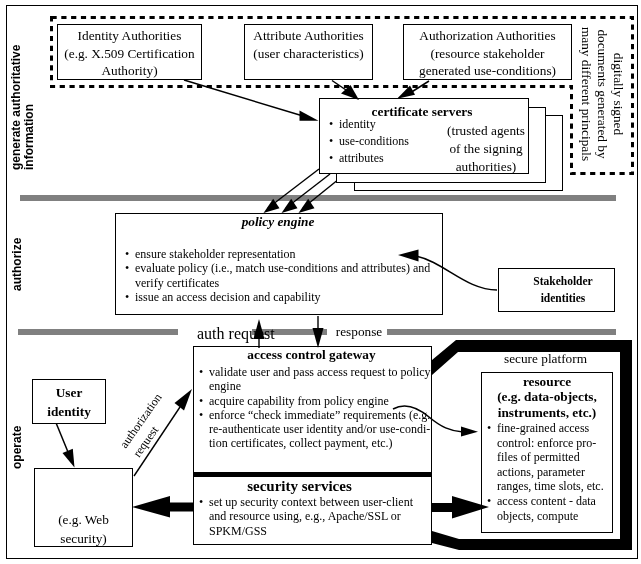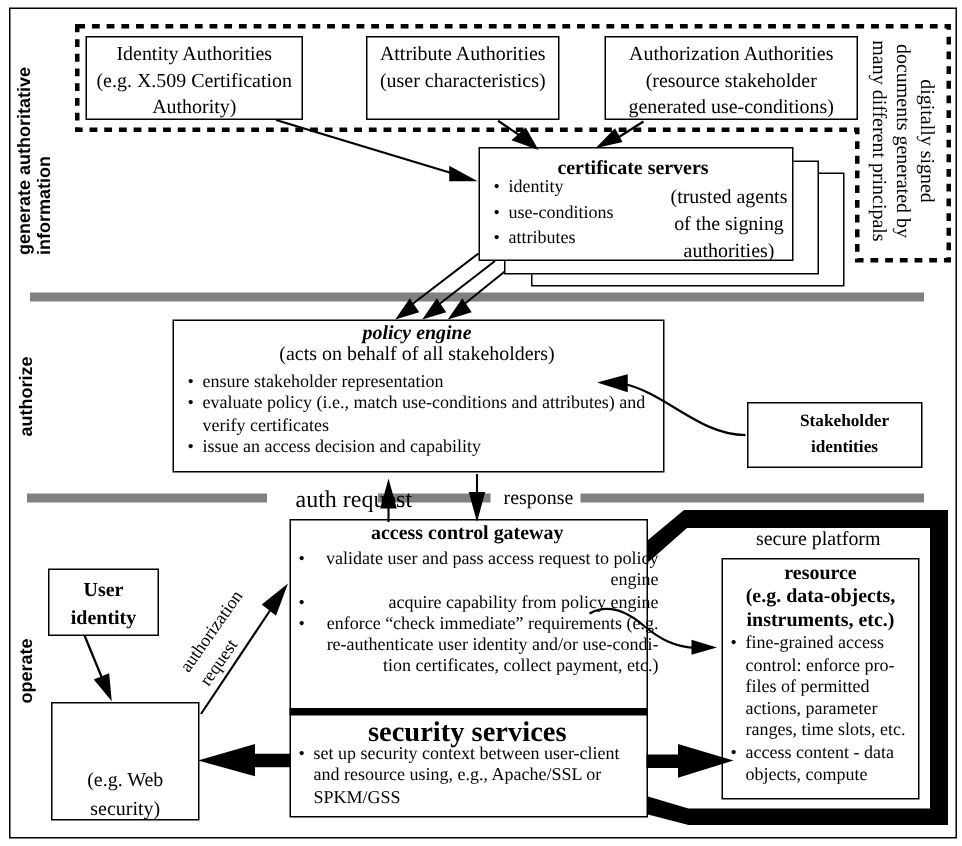--- a/index.html
+++ b/index.html
@@ -77,21 +77,20 @@
     <li>identity</li>
     <li>use-conditions</li>
     <li>attributes</li>
   </ul>
   <div class="lbl ctr" style="left:436px;top:122px;width:100px;font-size:13.3px;line-height:18.2px;">(trusted agents
 of the signing
 authorities)</div>
 
   <div class="box" style="left:115px;top:213px;width:328px;height:102px;"></div>
   <div class="lbl ctr b" style="left:114px;top:215px;width:328px;font-size:13.3px;font-style:italic;">policy engine</div>
-  <div class="lbl ctr" style="left:114px;top:229px;width:328px;font-size:13.3px;">(acts on behalf of all stakeholders)</div>
   <ul class="bl" style="position:absolute;left:125px;top:247px;width:315px;font-size:12px;line-height:14.3px;">
     <li>ensure stakeholder representation</li>
     <li>evaluate policy (i.e., match use-conditions and attributes) and verify certificates</li>
     <li>issue an access decision and capability</li>
   </ul>
 
   <div class="box" style="left:498px;top:268px;width:117px;height:44px;"></div>
   <div class="lbl ctr b" style="left:498px;top:273px;width:130px;font-size:11.5px;line-height:17px;">Stakeholder
 identities</div>
 
@@ -110,30 +109,30 @@
 control: enforce pro-
 files of permitted
 actions, parameter
 ranges, time slots, etc.</li>
     <li>access content - data
 objects, compute</li>
   </ul>
 
   <div class="box" style="left:193px;top:346px;width:239px;height:199px;"></div>
   <div class="lbl ctr b" style="left:192px;top:348px;width:239px;font-size:13.3px;">access control gateway</div>
-  <ul class="bl" style="position:absolute;left:199px;top:365px;width:240px;font-size:12px;line-height:14.3px;text-align:right;">
+  <ul class="bl" style="position:absolute;left:199px;top:365px;width:240px;font-size:12px;line-height:14.3px;">
     <li>validate user and pass access request to policy
 engine</li>
     <li>acquire capability from policy engine</li>
     <li>enforce “check immediate” requirements (e.g.
 re-authenticate user identity and/or use-condi-
 tion certificates, collect payment, etc.)</li>
   </ul>
   <div class="abs" style="left:193px;top:472px;width:239px;height:5px;background:#000;"></div>
-  <div class="lbl ctr b" style="left:192px;top:478px;width:239px;font-size:19px;">security services</div>
+  <div class="lbl ctr b" style="left:180px;top:478px;width:239px;font-size:15px;">security services</div>
   <ul class="bl" style="position:absolute;left:199px;top:495px;width:240px;font-size:12px;line-height:14.3px;">
     <li>set up security context between user-client
 and resource using, e.g., Apache/SSL or
 SPKM/GSS</li>
   </ul>
 
   <div class="box" style="left:32px;top:379px;width:74px;height:45px;"></div>
   <div class="lbl ctr b" style="left:30px;top:383px;width:78px;font-size:13.3px;line-height:19px;">User
 identity</div>
 

